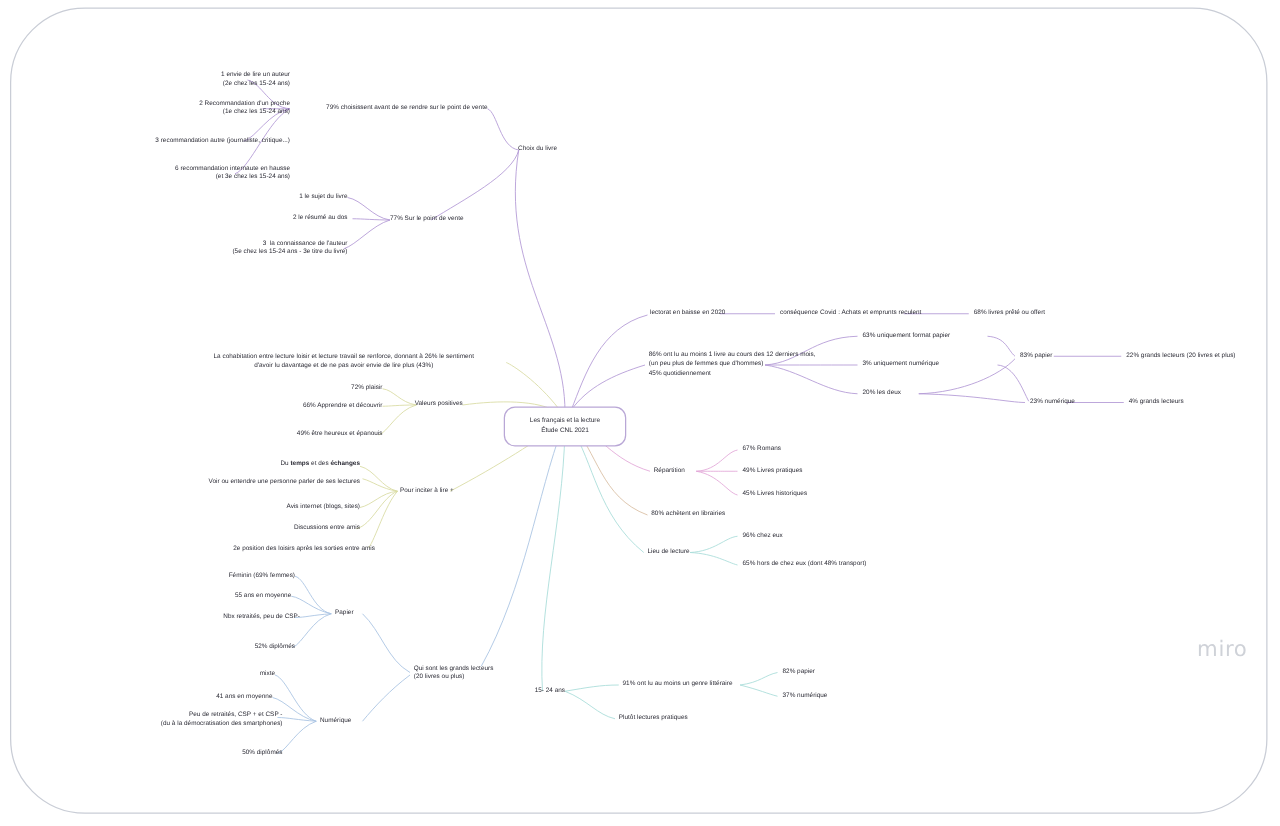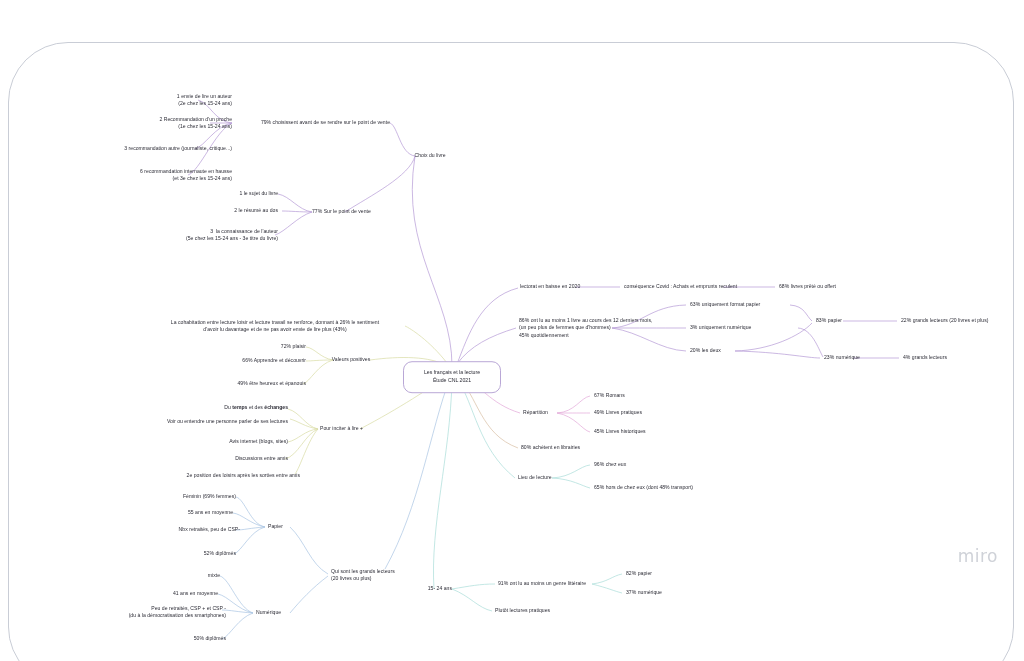--- a/index.html
+++ b/index.html
@@ -13,21 +13,20 @@
     height: 661px;
     overflow: hidden;
     position: relative;
   }
   #board {
     position: absolute;
     left: 0; top: 0;
     width: 1024px;
     height: 544px;
     background: #ffffff;
-    margin-top: 36px;
   }
   .frame {
     position: absolute;
     left: 8px; top: 6px;
     width: 1006px;
     height: 645px;
     border: 1px solid #c9cdd6;
     border-radius: 60px;
     box-sizing: border-box;
     background: #ffffff;

